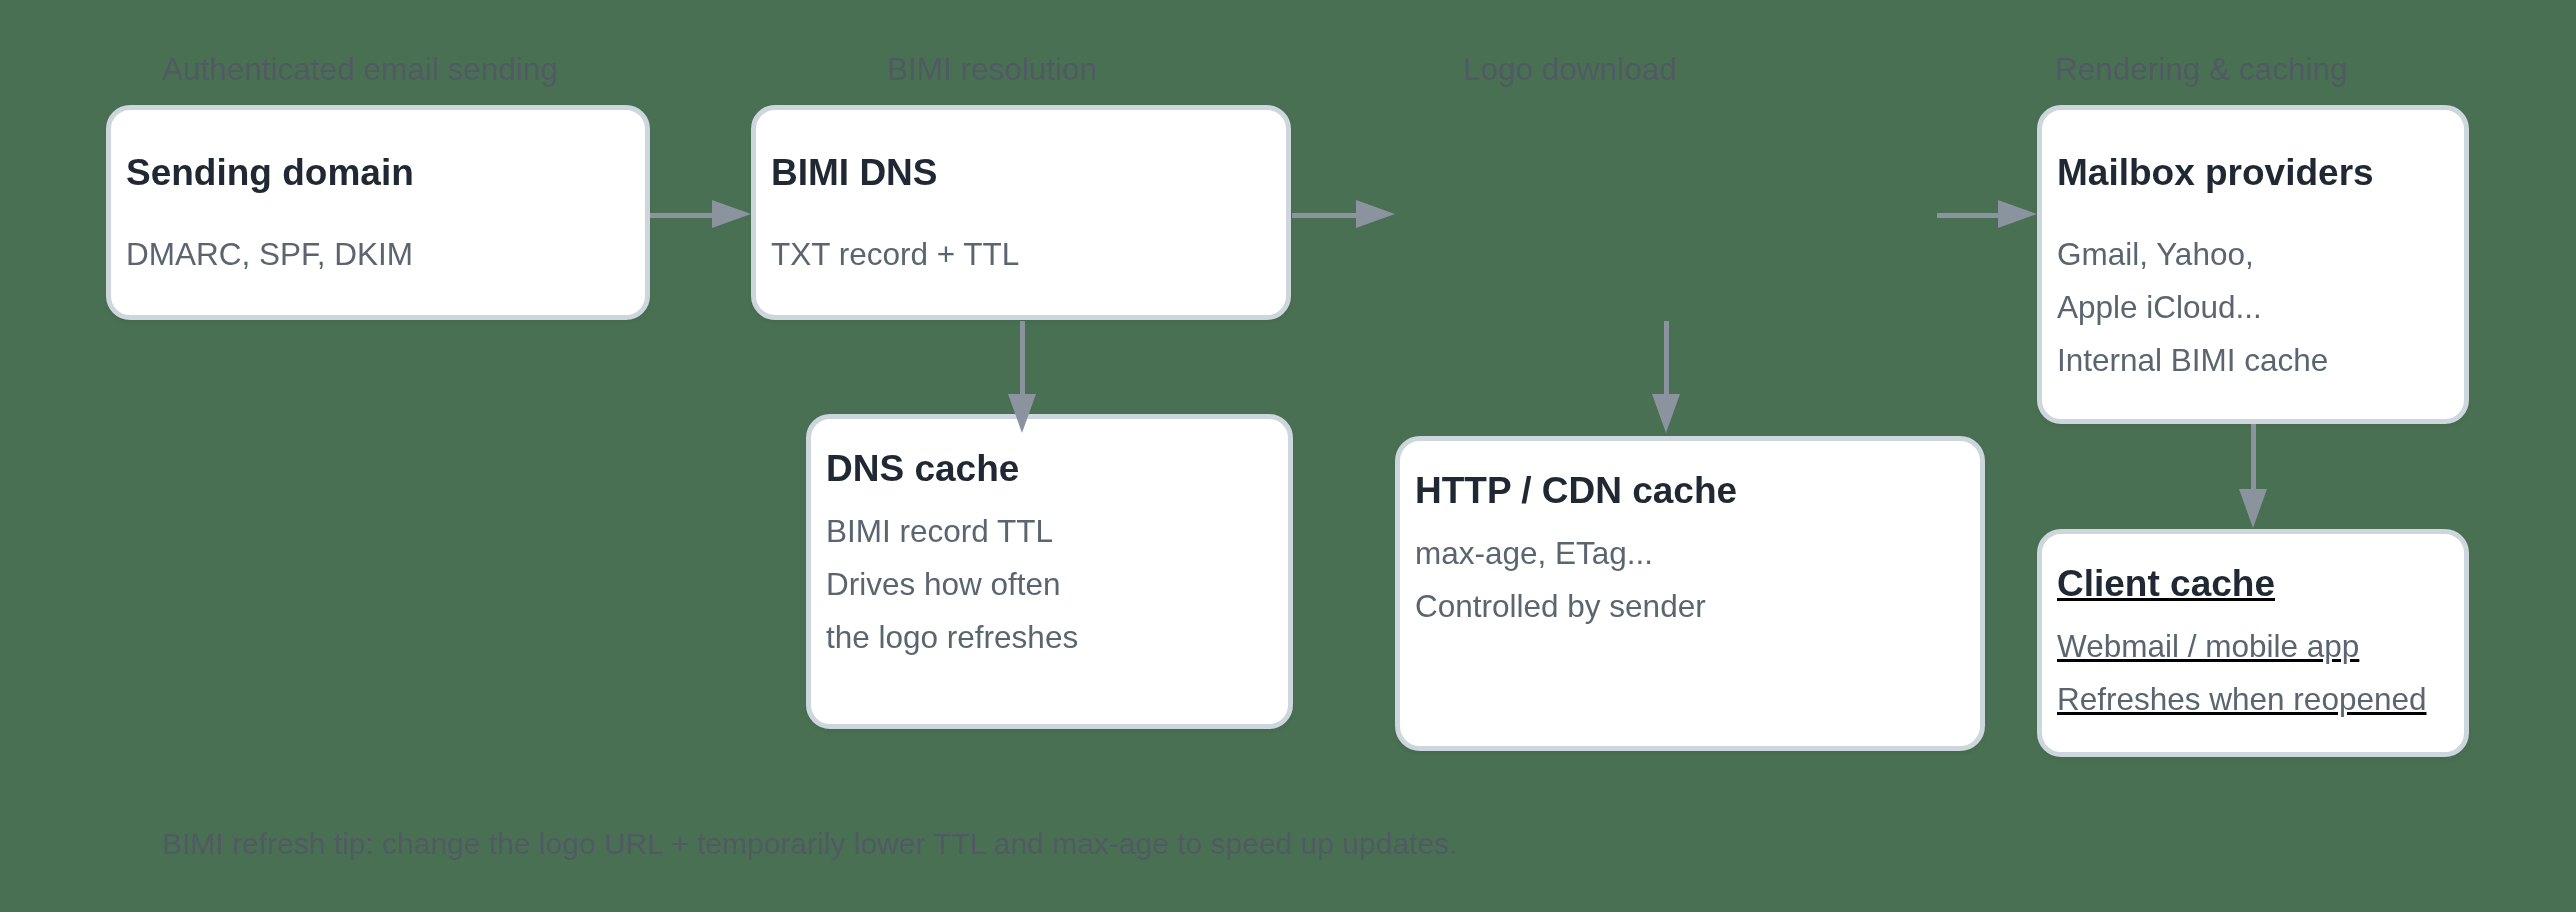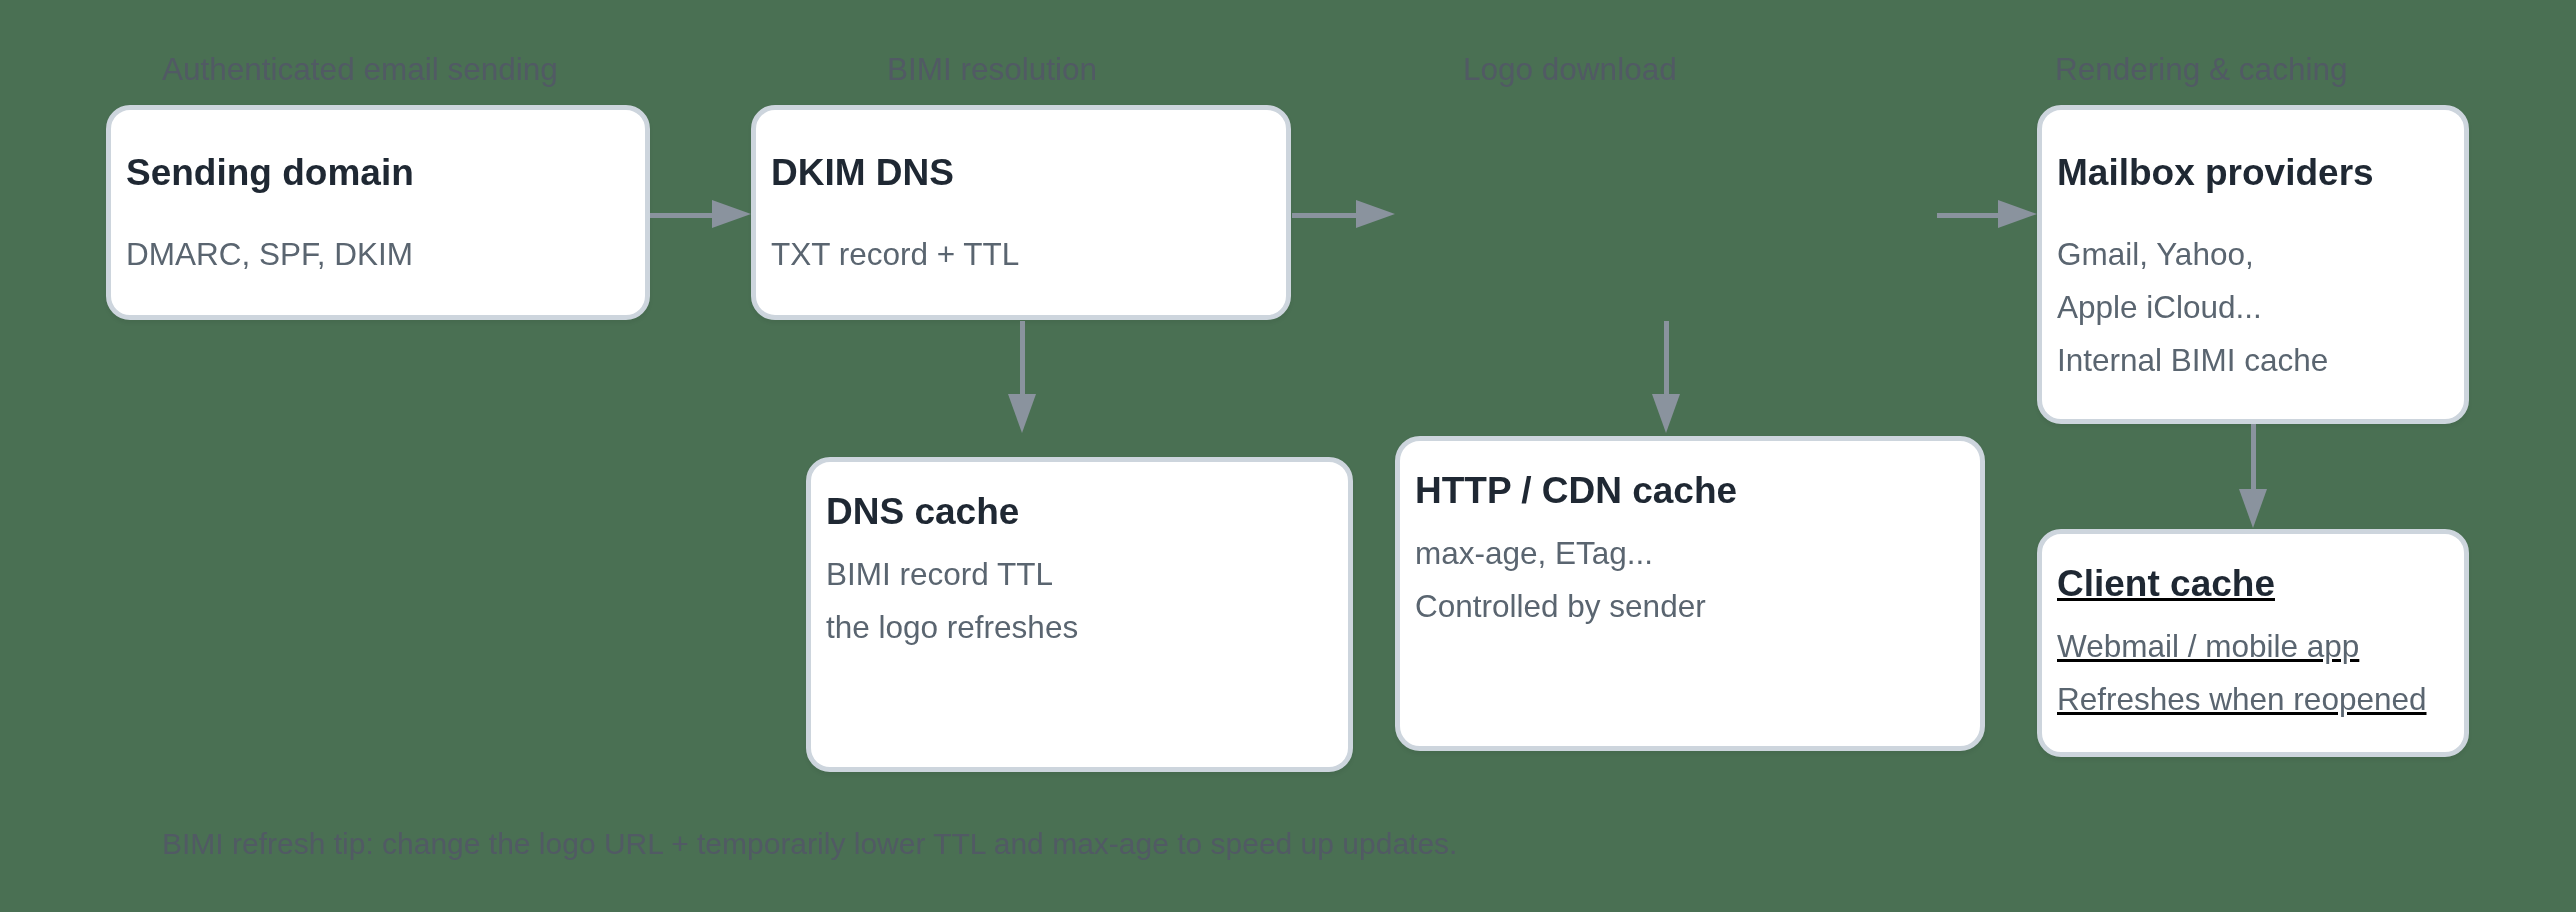--- a/index.html
+++ b/index.html
@@ -89,35 +89,36 @@
   <div class="stage-label" style="left:887px;top:49px;">BIMI resolution</div>
   <div class="stage-label" style="left:1463px;top:49px;">Logo download</div>
   <div class="stage-label" style="left:2055px;top:49px;">Rendering &amp; caching</div>
 
   <div class="card" style="left:106px;top:105px;width:544px;height:215px;">
     <h2>Sending domain</h2>
     <p>DMARC, SPF, DKIM</p>
   </div>
 
   <div class="card" style="left:751px;top:105px;width:540px;height:215px;">
-    <h2>DKIM DNS</h2>
+    <h2>BIMI DNS</h2>
     <p>TXT record + TTL</p>
   </div>
 
 
   <div class="card" style="left:2037px;top:105px;width:432px;height:319px;">
     <h2>Mailbox providers</h2>
     <p>Gmail, Yahoo,</p>
     <p>Apple iCloud...</p>
     <p>Internal BIMI cache</p>
   </div>
 
-  <div class="card row2" style="left:806px;top:457px;width:547px;height:315px;">
+  <div class="card row2" style="left:806px;top:414px;width:487px;height:315px;">
     <h2>DNS cache</h2>
     <p>BIMI record TTL</p>
+    <p>Drives how often</p>
     <p>the logo refreshes</p>
   </div>
 
   <div class="card row2" style="left:1395px;top:436px;width:590px;height:315px;border-radius:25px;">
     <h2>HTTP / CDN cache</h2>
     <p>max-age, ETag...</p>
     <p>Controlled by sender</p>
   </div>
 
   <div class="card row2" style="left:2037px;top:529px;width:432px;height:228px;text-decoration:underline;">

